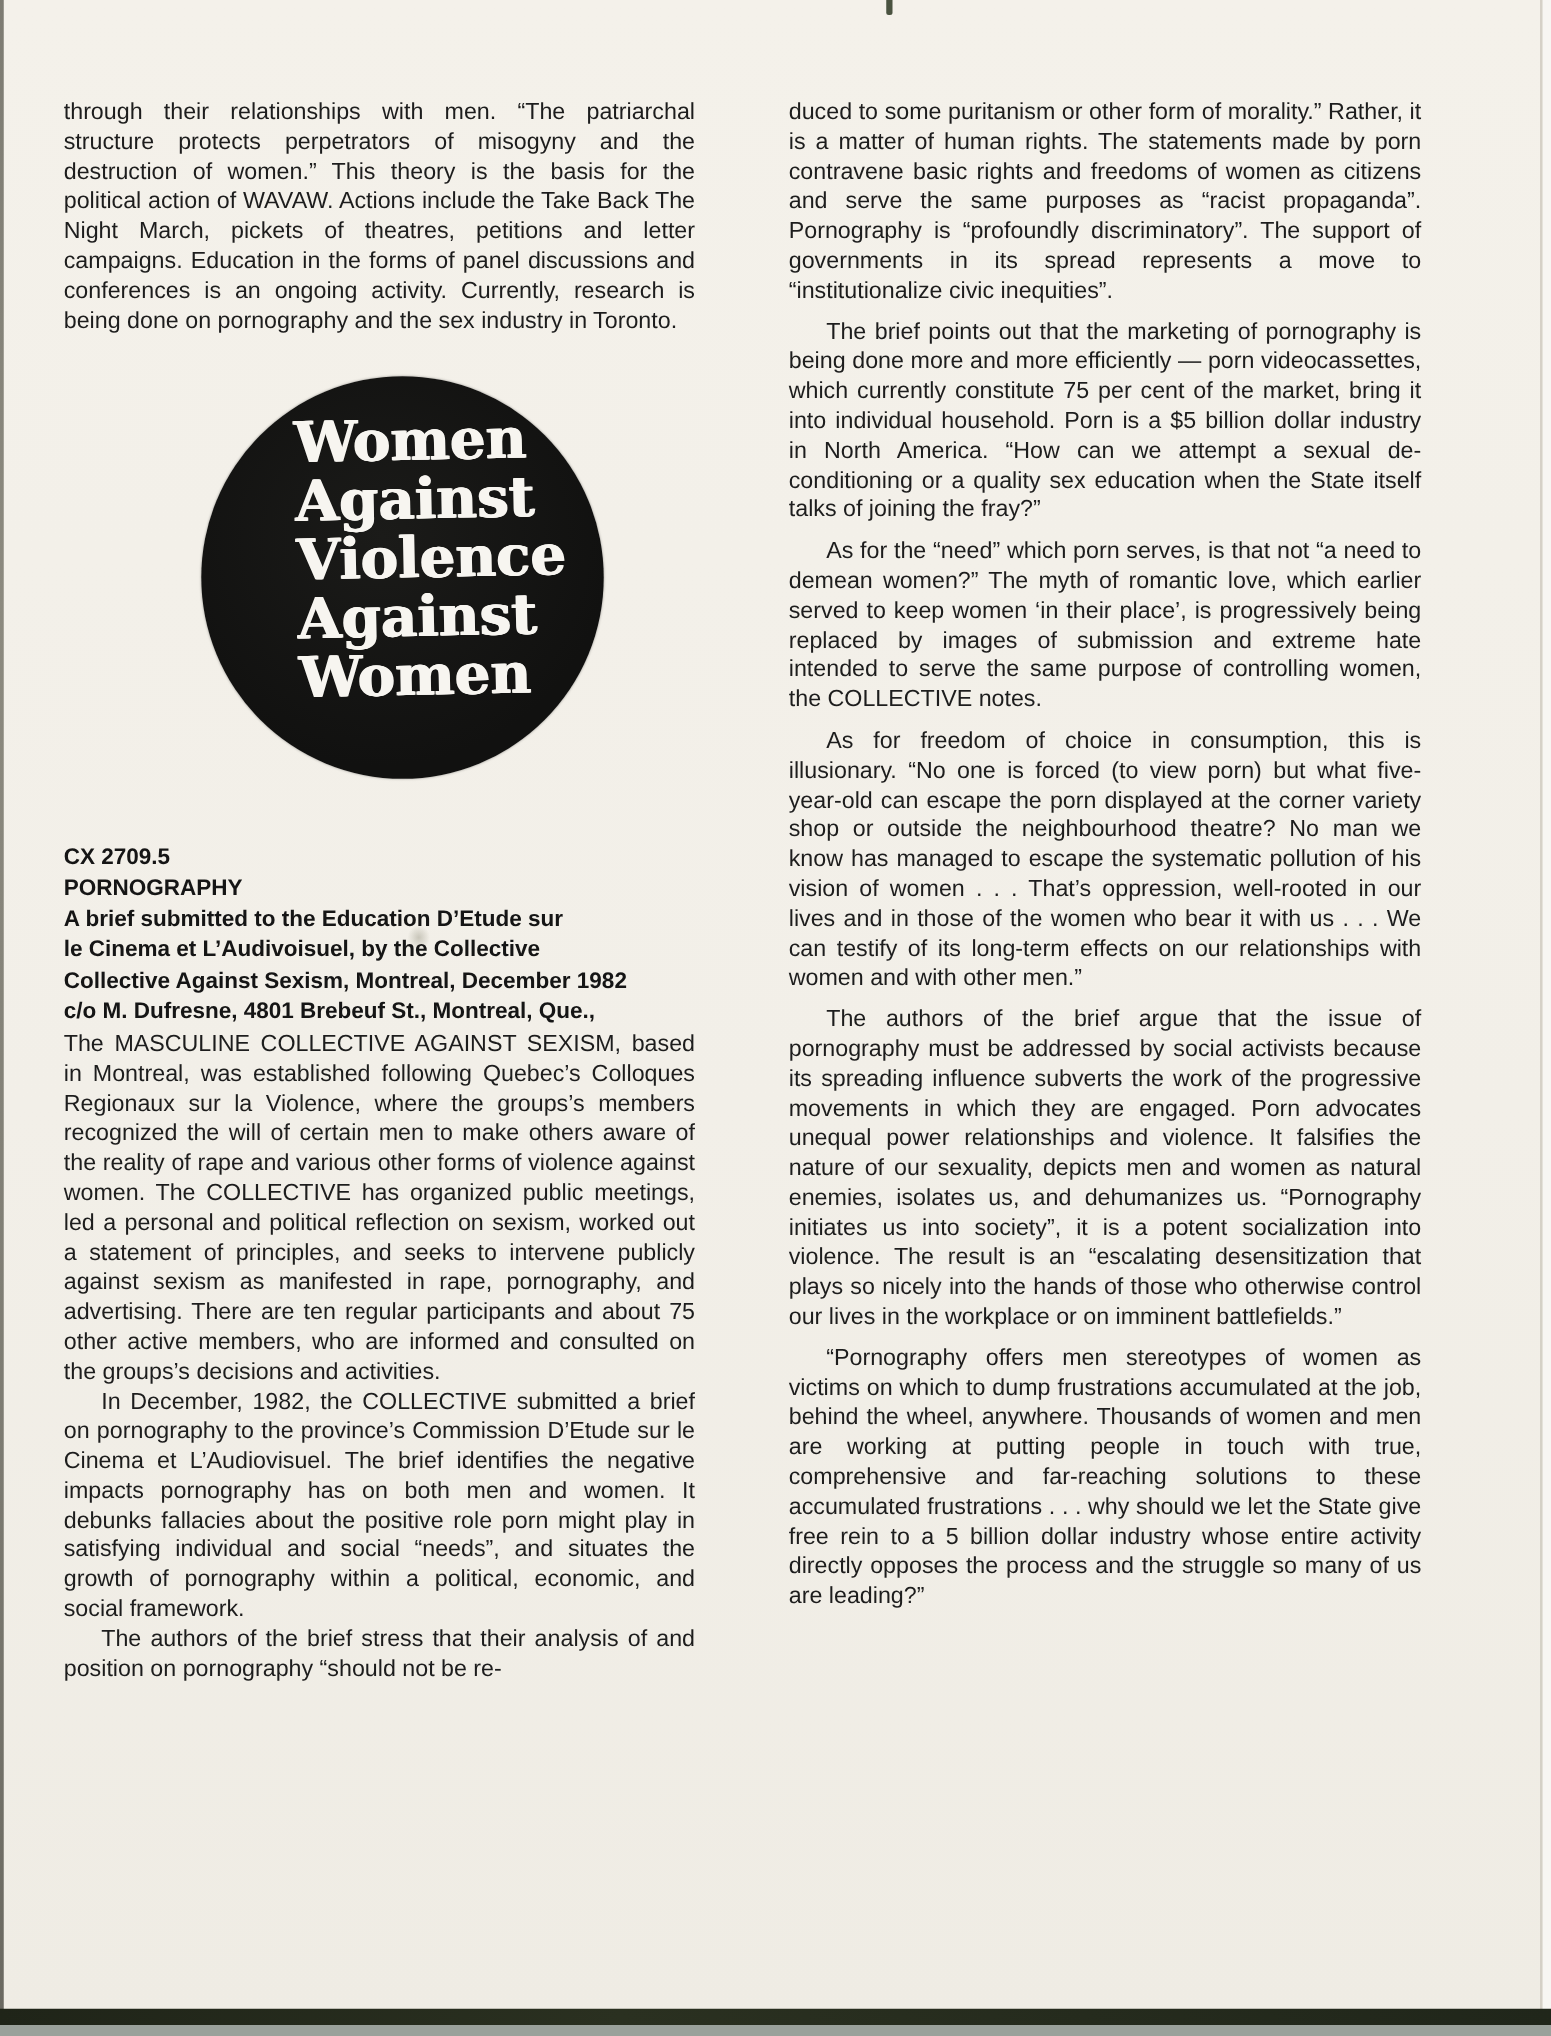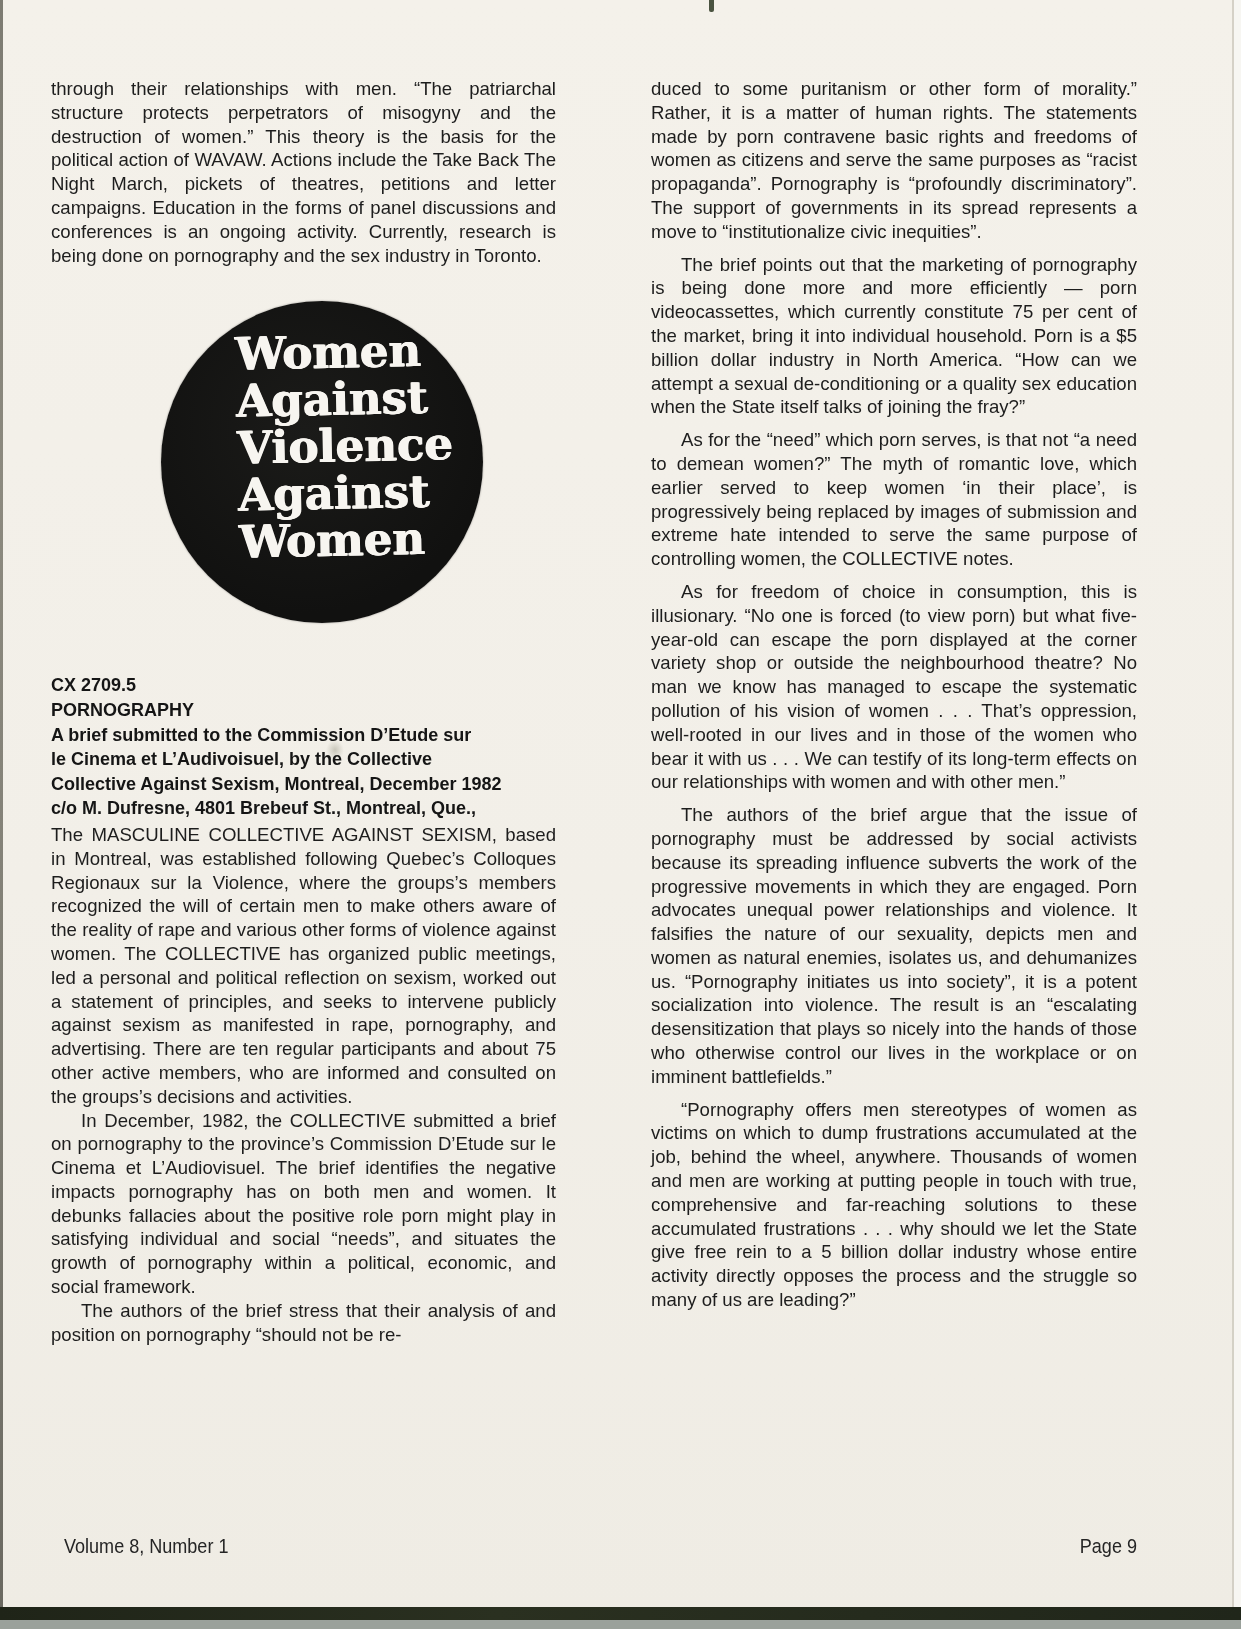--- a/index.html
+++ b/index.html
@@ -52,21 +52,21 @@
   .col-right { left: 631px; width: 506px; }
 
   .col p {
     margin: 0;
     font-size: 18.6px;
     line-height: 23.8px;
     color: #1d1d1d;
     text-align: justify;
   }
   .indent { text-indent: 30px; }
-  .col-right p { margin-bottom: 9px; margin-left: 20px; }
+  .col-right p { margin-bottom: 9px; }
 
   
   .logo-wrap { margin: 34px 0 50px 110px; }
   .logo-circle {
     width: 322px; height: 322px; border-radius: 50%;
     background: radial-gradient(circle at 45% 40%, #1b1b19 0%, #111110 70%);
     box-shadow: 0 0 2px rgba(0,0,0,.4);
   }
   .logo-text {
     padding: 28px 0 0 76px;
@@ -121,40 +121,36 @@
           <div>Violence</div>
           <div>Against</div>
           <div>Women</div>
         </div>
       </div>
     </div>
 
     <div class="heading">
       <div>CX 2709.5</div>
       <div>PORNOGRAPHY</div>
-      <div>A brief submitted to the Commission D’Etude sur</div>
+      <div>A brief submitted to the Education D’Etude sur</div>
       <div>le Cinema et L’Audivoisuel, by the Collective</div>
       <div>Collective Against Sexism, Montreal, December 1982</div>
       <div>c/o M. Dufresne, 4801 Brebeuf St., Montreal, Que.,</div>
     </div>
 
     <p>The MASCULINE COLLECTIVE AGAINST SEXISM, based in Montreal, was established following Quebec’s Colloques Regionaux sur la Violence, where the groups’s members recognized the will of certain men to make others aware of the reality of rape and various other forms of violence against women. The COLLECTIVE has organized public meetings, led a personal and political reflection on sexism, worked out a statement of principles, and seeks to intervene publicly against sexism as manifested in rape, pornography, and advertising. There are ten regular participants and about 75 other active members, who are informed and consulted on the groups’s decisions and activities.</p>
     <p class="indent">In December, 1982, the COLLECTIVE submitted a brief on pornography to the province’s Commission D’Etude sur le Cinema et L’Audiovisuel. The brief identifies the negative impacts pornography has on both men and women. It debunks fallacies about the positive role porn might play in satisfying individual and social “needs”, and situates the growth of pornography within a political, economic, and social framework.</p>
     <p class="indent">The authors of the brief stress that their analysis of and position on pornography “should not be re-</p>
   </div>
 
   <div class="col col-right">
     <p>duced to some puritanism or other form of morality.” Rather, it is a matter of human rights. The statements made by porn contravene basic rights and freedoms of women as citizens and serve the same purposes as “racist propaganda”. Pornography is “profoundly discriminatory”. The support of governments in its spread represents a move to “institutionalize civic inequities”.</p>
     <p class="indent">The brief points out that the marketing of pornography is being done more and more efficiently — porn videocassettes, which currently constitute 75 per cent of the market, bring it into individual household. Porn is a $5 billion dollar industry in North America. “How can we attempt a sexual de-conditioning or a quality sex education when the State itself talks of joining the fray?”</p>
     <p class="indent">As for the “need” which porn serves, is that not “a need to demean women?” The myth of romantic love, which earlier served to keep women ‘in their place’, is progressively being replaced by images of submission and extreme hate intended to serve the same purpose of controlling women, the COLLECTIVE notes.</p>
     <p class="indent">As for freedom of choice in consumption, this is illusionary. “No one is forced (to view porn) but what five-year-old can escape the porn displayed at the corner variety shop or outside the neighbourhood theatre? No man we know has managed to escape the systematic pollution of his vision of women . . . That’s oppression, well-rooted in our lives and in those of the women who bear it with us . . . We can testify of its long-term effects on our relationships with women and with other men.”</p>
     <p class="indent">The authors of the brief argue that the issue of pornography must be addressed by social activists because its spreading influence subverts the work of the progressive movements in which they are engaged. Porn advocates unequal power relationships and violence. It falsifies the nature of our sexuality, depicts men and women as natural enemies, isolates us, and dehumanizes us. “Pornography initiates us into society”, it is a potent socialization into violence. The result is an “escalating desensitization that plays so nicely into the hands of those who otherwise control our lives in the workplace or on imminent battlefields.”</p>
     <p class="indent">“Pornography offers men stereotypes of women as victims on which to dump frustrations accumulated at the job, behind the wheel, anywhere. Thousands of women and men are working at putting people in touch with true, comprehensive and far-reaching solutions to these accumulated frustrations . . . why should we let the State give free rein to a 5 billion dollar industry whose entire activity directly opposes the process and the struggle so many of us are leading?”</p>
   </div>
 
-  <div class="footer">
-    <span class="vol">Volume 8, Number 1</span>
-    <span class="pg">Page 9</span>
-  </div>
 
   <div class="bottom-dark"></div>
   <div class="bottom-gray"></div>
 </div>
 
 </body></html>

